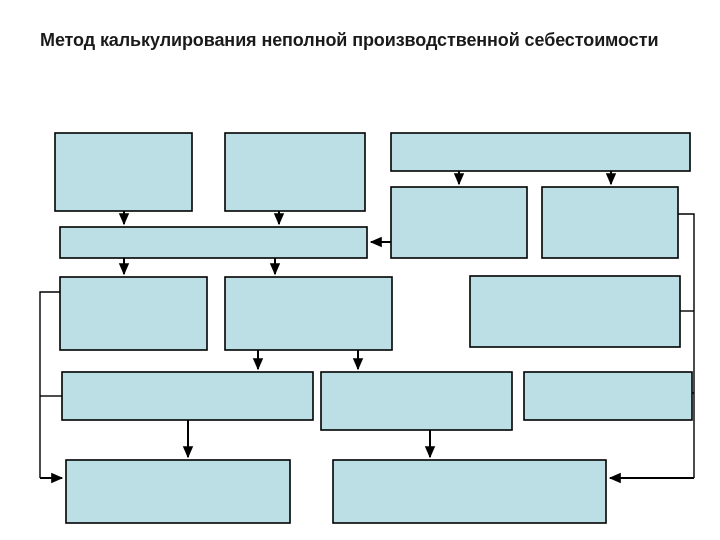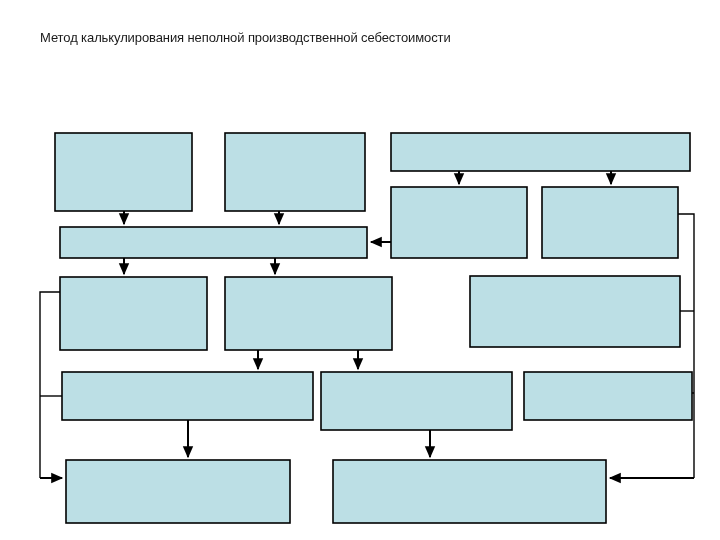--- a/index.html
+++ b/index.html
@@ -13,22 +13,22 @@
     height: 540px;
     background: #ffffff;
     overflow: hidden;
     font-family: "Liberation Sans", sans-serif;
   }
   #title {
     position: absolute;
     left: 40px;
     top: 30px;
     width: 660px;
-    font-size: 13px;
-    font-weight: normal;
+    font-size: 18px;
+    font-weight: bold;
     color: #1a1a1a;
     letter-spacing: -0.1px;
     white-space: nowrap;
   }
   #canvas {
     position: absolute;
     left: 0;
     top: 0;
     width: 720px;
     height: 540px;

